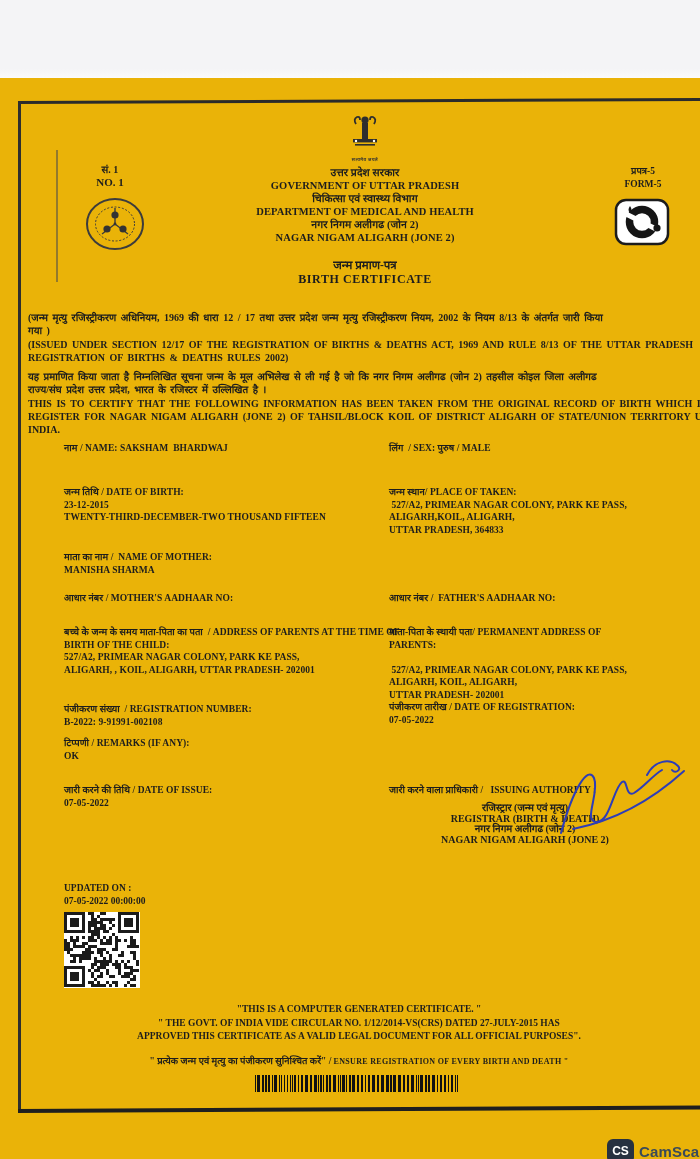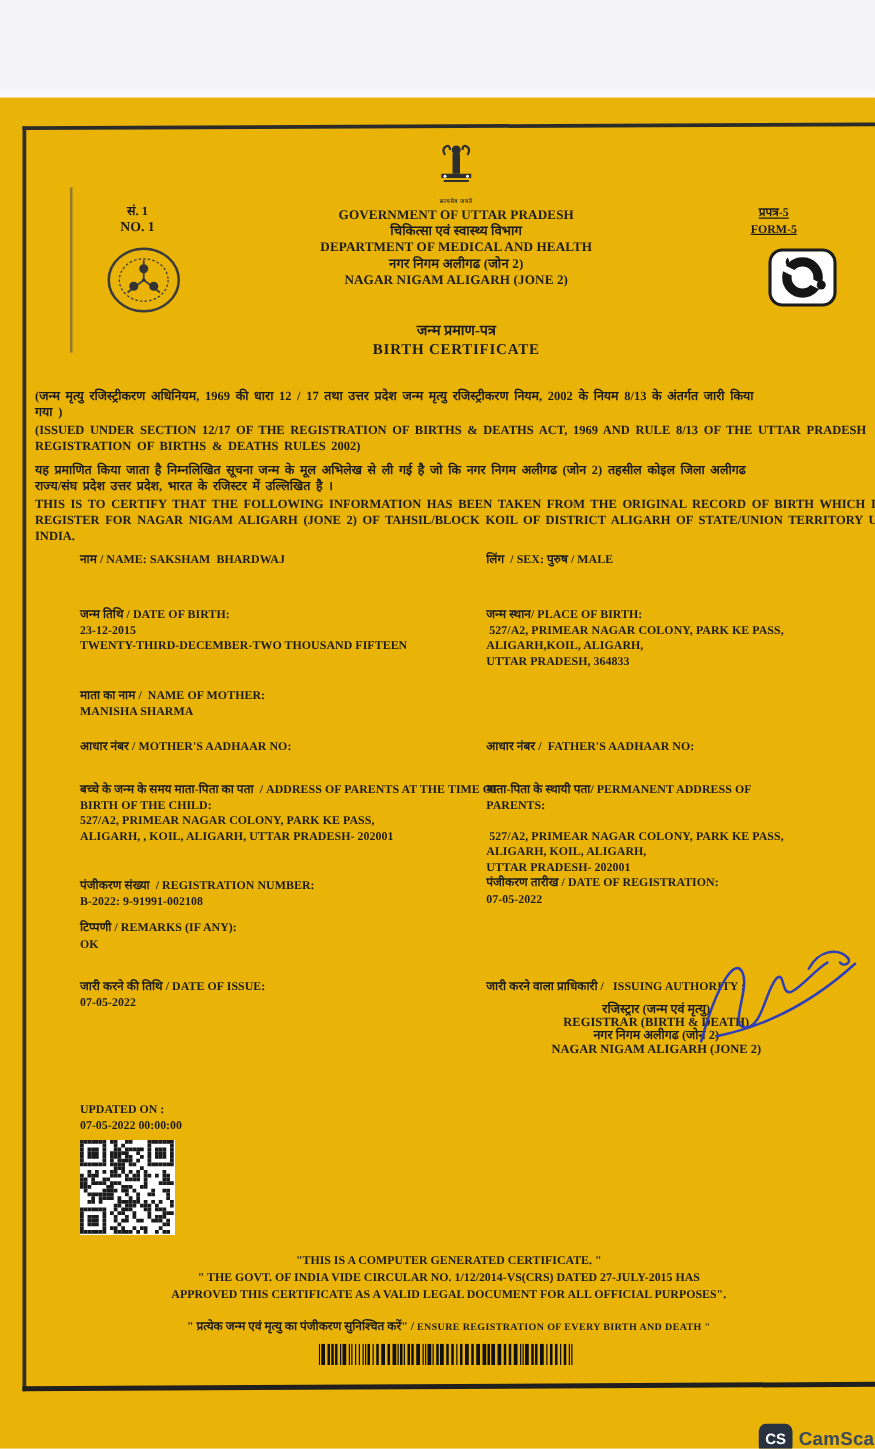--- a/index.html
+++ b/index.html
@@ -13,21 +13,21 @@
   .grayband{left:0;top:0;width:700px;height:78px;background:linear-gradient(#f4f4f6 88%,#fbfbfc);}
   
   .b-top{left:18px;top:101px;width:682px;height:3px;background:#2b2b2b;transform:rotate(-0.25deg);transform-origin:left center;}
   .b-left{left:18px;top:101px;width:3px;height:1012px;background:#2e2e2e;}
   .b-bottom{left:18px;top:1109px;width:682px;height:4px;background:#1f1f1f;transform:rotate(-0.3deg);transform-origin:left center;}
   .artifact{left:56px;top:150px;width:2px;height:132px;background:#4a4a4a;opacity:.55;}
   
   .serial{left:70px;top:163px;width:80px;font-size:10px;line-height:13px;}
   .serial div:nth-child(2){font-size:11px;}
   .orghead{left:225px;top:166px;width:280px;font-size:10.5px;line-height:13px;letter-spacing:.1px;}
-  .formlab{left:576px;top:165px;width:86px;font-size:9.5px;line-height:13px;text-decoration:underline;}
+  .formlab{left:600px;top:165px;width:86px;font-size:9.5px;line-height:13px;}
   .titleblk{left:225px;top:258px;width:280px;line-height:14px;}
   .title-hi{font-size:11.5px;}
   .title-en{font-size:12px;letter-spacing:.6px;}
   .emblemwrap{left:330px;top:112px;width:70px;}
   .emblem-cap{font-size:4.5px;letter-spacing:.5px;color:#333;}
   
   .para{font-size:10px;line-height:13px;word-spacing:2px;}
   .p-h1{left:28px;top:311px;width:700px;}
   .p-e1{left:28px;top:338px;width:700px;}
   .p-h2{left:28px;top:370px;width:700px;}
@@ -90,20 +90,21 @@
     <ellipse cx="31" cy="27" rx="28" ry="25" fill="none" stroke="#3c3c3c" stroke-width="2"></ellipse>
     <ellipse cx="31" cy="27" rx="19.5" ry="17" fill="none" stroke="#3c3c3c" stroke-width="1" stroke-dasharray="2,1.7"></ellipse>
     <path d="M31 27 L31 11 M31 27 L18 37 M31 27 L44 37" stroke="#3c3c3c" stroke-width="1.4"></path>
     <circle cx="31" cy="18" r="3.6" fill="#333"></circle>
     <circle cx="23" cy="32" r="3.6" fill="#333"></circle>
     <circle cx="39" cy="32" r="3.6" fill="#333"></circle>
     <circle cx="31" cy="27" r="1.4" fill="#333"></circle>
   </svg>
 
   <div class="abs orghead ctr lines">
+      <div>उत्तर प्रदेश सरकार</div>
       <div>GOVERNMENT OF UTTAR PRADESH</div>
       <div>चिकित्सा एवं स्वास्थ्य विभाग</div>
       <div>DEPARTMENT OF MEDICAL AND HEALTH</div>
       <div>नगर निगम अलीगढ (जोन 2)</div>
       <div>NAGAR NIGAM ALIGARH (JONE 2)</div>
     </div>
 
   <div class="abs formlab ctr lines">
     <div>प्रपत्र-5</div>
     <div>FORM-5</div>
@@ -141,21 +142,21 @@
 
   <div class="abs fld colL nowrap" style="top:442px">नाम / NAME: SAKSHAM  BHARDWAJ</div>
   <div class="abs fld colR nowrap" style="top:442px">लिंग  / SEX: पुरुष / MALE</div>
 
   <div class="abs fld colL lines" style="top:486px">
       <div>जन्म तिथि / DATE OF BIRTH:</div>
       <div>23-12-2015</div>
       <div>TWENTY-THIRD-DECEMBER-TWO THOUSAND FIFTEEN</div>
     </div>
   <div class="abs fld colR lines" style="top:486px">
-      <div>जन्म स्थान/ PLACE OF BIRTH:</div>
+      <div>जन्म स्थान/ PLACE OF TAKEN:</div>
       <div> 527/A2, PRIMEAR NAGAR COLONY, PARK KE PASS,</div>
       <div>ALIGARH,KOIL, ALIGARH,</div>
       <div>UTTAR PRADESH, 364833</div>
     </div>
 
   <div class="abs fld colL lines" style="top:551px">
       <div>माता का नाम /  NAME OF MOTHER:</div>
       <div>MANISHA SHARMA</div>
     </div>
 

